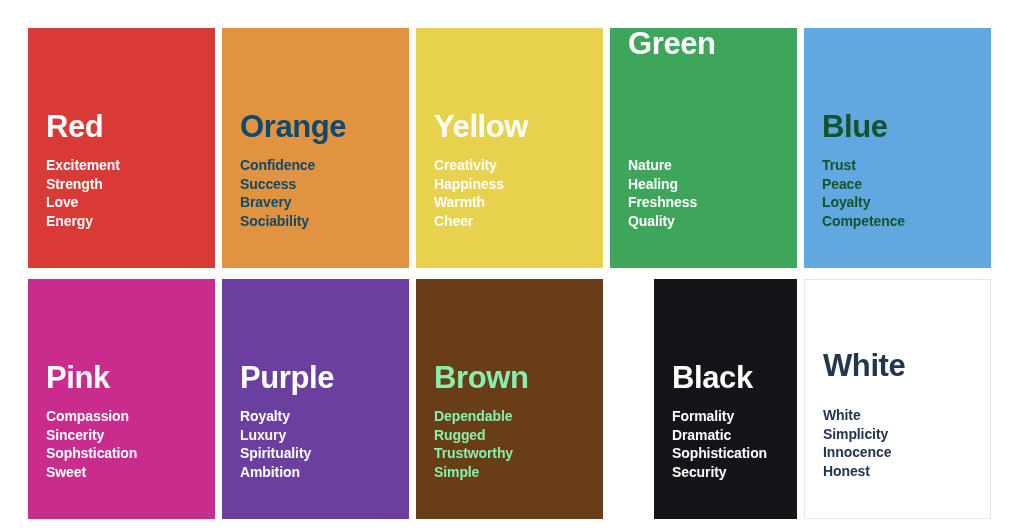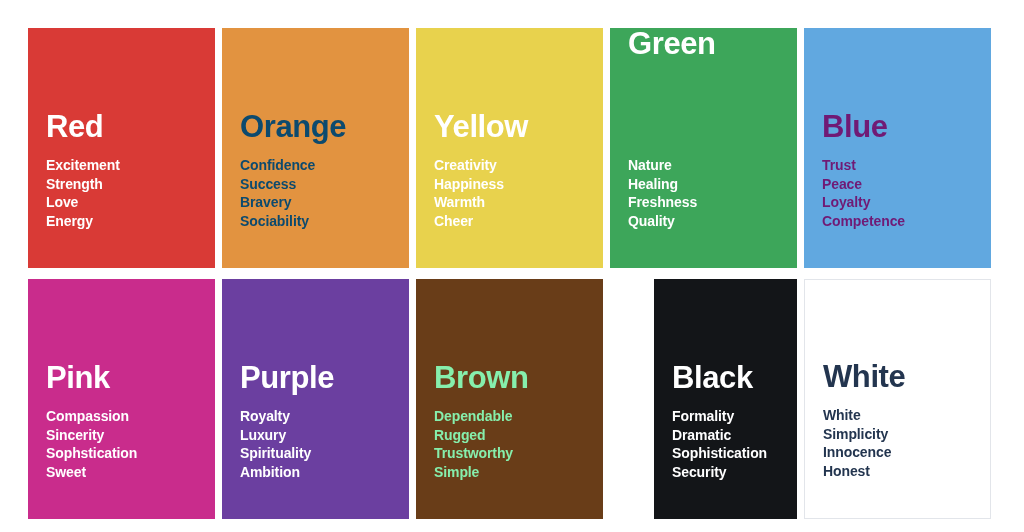--- a/index.html
+++ b/index.html
@@ -101,21 +101,21 @@
       </div>
       <div class="card" style="background: rgb(61, 166, 90); color: rgb(255, 255, 255); justify-content: space-between;">
         <div class="card-title">Green</div>
         <ul class="trait-list">
           <li class="trait">Nature</li>
           <li class="trait">Healing</li>
           <li class="trait">Freshness</li>
           <li class="trait">Quality</li>
         </ul>
       </div>
-      <div class="card" style="background: rgb(97, 168, 224); color: #701a75;">
+      <div class="card" style="background: rgb(97, 168, 224); color: #14532d;">
         <div class="card-title">Blue</div>
         <ul class="trait-list">
           <li class="trait">Trust</li>
           <li class="trait">Peace</li>
           <li class="trait">Loyalty</li>
           <li class="trait">Competence</li>
         </ul>
       </div>
       <div class="card" style="background: rgb(201, 44, 140); color: rgb(255, 255, 255);">
         <div class="card-title">Pink</div>
@@ -146,21 +146,21 @@
       </div>
       <div class="card" style="background: rgb(19, 21, 24); color: rgb(255, 255, 255); margin-left: 44px;">
         <div class="card-title">Black</div>
         <ul class="trait-list">
           <li class="trait">Formality</li>
           <li class="trait">Dramatic</li>
           <li class="trait">Sophistication</li>
           <li class="trait">Security</li>
         </ul>
       </div>
-      <div class="card bordered" style="background: rgb(255, 255, 255); color: rgb(35, 53, 79); border-color: rgb(226, 229, 234);">
+      <div class="card bordered" style="background: rgb(255, 255, 255); color: rgb(35, 53, 79); border-color: rgb(226, 229, 234); gap: 11px;">
         <div class="card-title">White</div>
         <ul class="trait-list">
           <li class="trait">White</li>
           <li class="trait">Simplicity</li>
           <li class="trait">Innocence</li>
           <li class="trait">Honest</li>
         </ul>
       </div>
     </div>
 </div>

